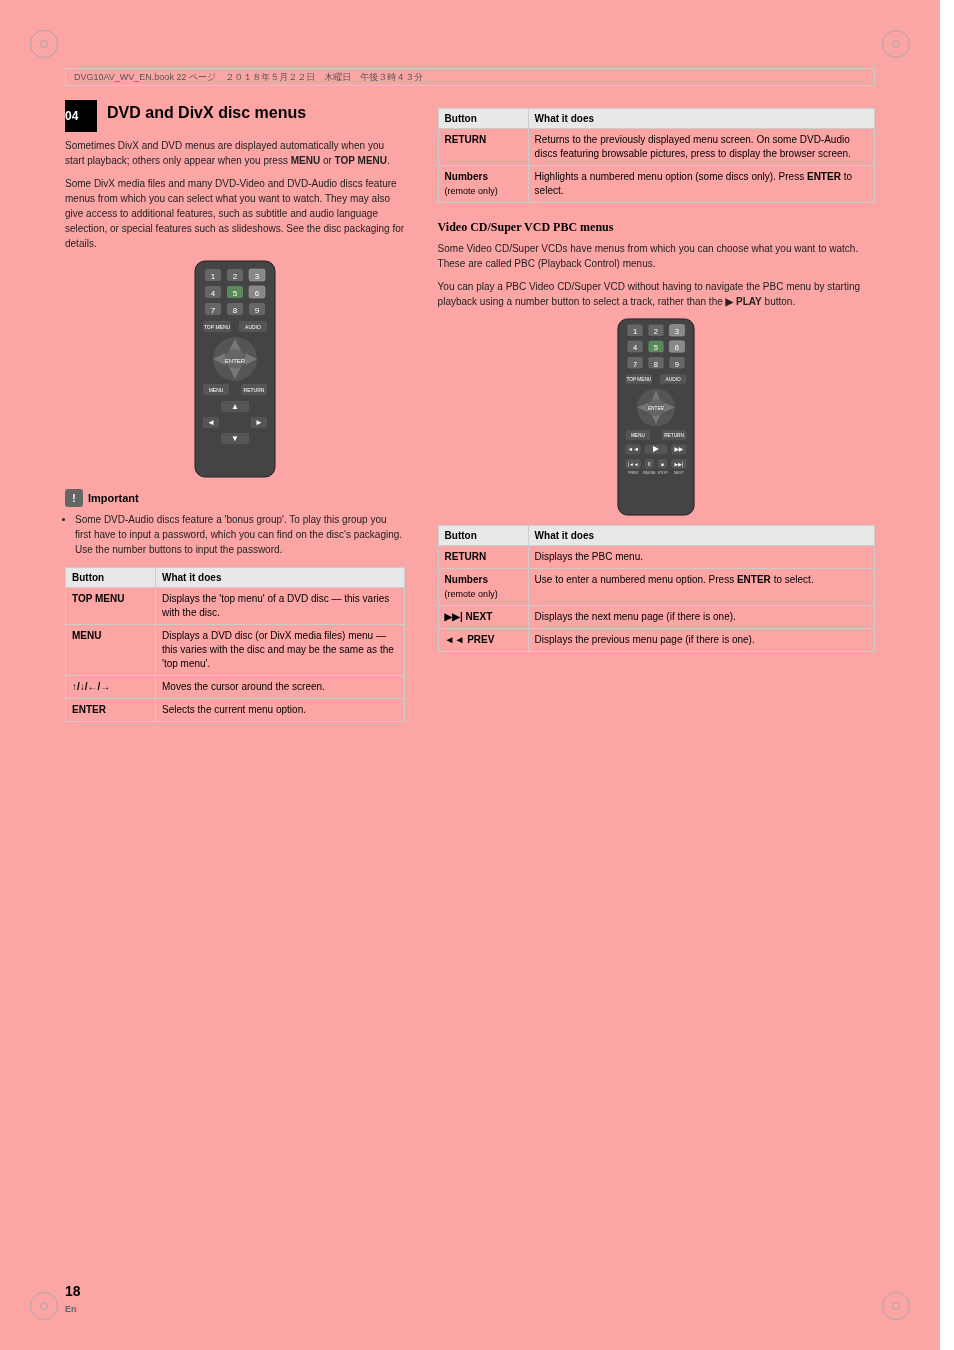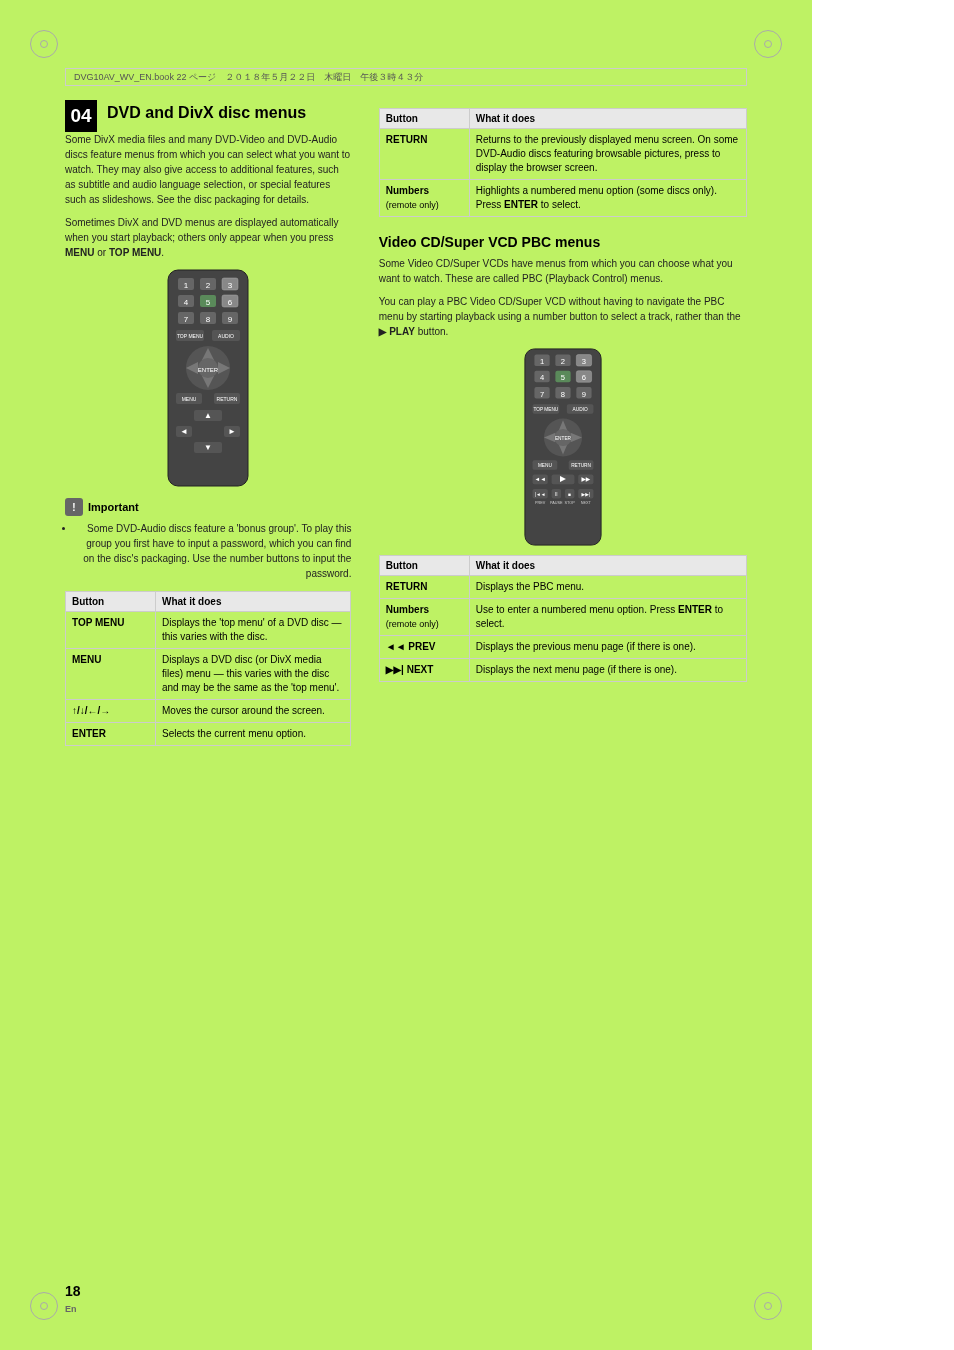--- a/index.html
+++ b/index.html
@@ -7,23 +7,23 @@
       font-family: Arial, Helvetica, sans-serif;
       font-size: 11px;
       background: #fff;
       width: 954px;
       min-height: 1350px;
       position: relative;
       overflow: hidden;
     }
 
     .page-container {
-      width: 812px;
+      width: 940px;
       min-height: 1350px;
-      background: #bef264;
+      background: #fca5a5;
       padding: 0;
       position: relative;
     }
 
     
     .reg-mark {
       position: absolute;
       width: 28px;
       height: 28px;
       border-radius: 50%;
@@ -84,26 +84,27 @@
       right: 0;
       top: 0;
       width: 54%;
     }
 
     
     .chapter-badge {
       display: inline-block;
       background: #000;
       color: #fff;
-      font-size: 19px;
+      font-size: 12px;
       font-weight: bold;
       width: 32px;
       height: 32px;
       line-height: 32px;
-      text-align: center;
+      text-align: left;
+      margin-bottom: 6px;
       float: left;
       margin-right: 10px;
     }
 
     .section-title {
       font-size: 16px;
       font-weight: bold;
       padding-top: 4px;
     }
 
@@ -144,21 +145,20 @@
     }
     .important-list {
       font-size: 10px;
       line-height: 1.5;
       color: #222;
       padding-left: 10px;
     }
     .important-list li {
       list-style: disc;
       margin-bottom: 4px;
-      text-align: right;
     }
 
     
     .btn-table {
       width: 100%;
       border-collapse: collapse;
       font-size: 10px;
       margin-top: 8px;
       border-radius: 19px;
     }
@@ -177,24 +177,25 @@
       line-height: 1.4;
     }
     .btn-table td:first-child {
       font-weight: bold;
       white-space: nowrap;
       width: 90px;
     }
 
     
     .right-section-title {
-      font-size: 14px;
+      font-size: 12px;
       font-weight: bold;
       margin-bottom: 6px;
       margin-top: 17px;
+      font-family: Liberation Serif, serif;
     }
 
     
     .page-number {
       position: absolute;
       bottom: 35px;
       left: 65px;
       font-size: 14px;
       font-weight: bold;
     }
@@ -241,27 +242,27 @@
 
   <div class="content">
 
     <div class="left-col">
 
       <div class="clearfix">
         <div class="chapter-badge">04</div>
         <div class="section-title">DVD and DivX disc menus</div>
       </div>
 
-      <p class="section-text">Some DivX media files and many DVD-Video and DVD-Audio discs feature menus from which you can select what you want to watch. They may also give access to additional features, such as subtitle and audio language selection, or special features such as slideshows. See the disc packaging for details.</p>
       <p class="section-text">
         <span>Sometimes DivX and DVD menus are displayed automatically when you start playback; others only appear when you press</span>
         <span class="bold-text">MENU</span>
         <span>or</span>
         <span class="bold-text">TOP MENU</span><span>.</span>
       </p>
+      <p class="section-text">Some DivX media files and many DVD-Video and DVD-Audio discs feature menus from which you can select what you want to watch. They may also give access to additional features, such as subtitle and audio language selection, or special features such as slideshows. See the disc packaging for details.</p>
 
       <svg class="remote-svg" viewBox="0 0 120 220" xmlns="http://www.w3.org/2000/svg">
         <rect x="20" y="2" width="80" height="216" rx="10" ry="10" fill="#444" stroke="#222" stroke-width="1"></rect>
 
         <rect x="30" y="10" width="16" height="12" rx="2" fill="#666"></rect>
         <rect x="52" y="10" width="16" height="12" rx="2" fill="#666"></rect>
         <rect x="74" y="10" width="16" height="12" rx="2" fill="#888" stroke="#aaa" stroke-width="0.5"></rect>
         <text x="38" y="20" fill="#fff" font-size="8" text-anchor="middle">1</text>
         <text x="60" y="20" fill="#fff" font-size="8" text-anchor="middle">2</text>
         <text x="82" y="20" fill="#fff" font-size="8" text-anchor="middle">3</text>
@@ -463,26 +464,26 @@
               <span>Numbers</span><br>
               <span style="font-weight:normal; font-size:9px;">(remote only)</span>
             </td>
             <td>
               <span>Use to enter a numbered menu option. Press</span>
               <span class="bold-text">ENTER</span>
               <span>to select.</span>
             </td>
           </tr>
           <tr>
+            <td>▶▶| NEXT</td>
+            <td>Displays the next menu page (if there is one).</td>
+          </tr>
+          <tr>
             <td>◄◄ PREV</td>
             <td>Displays the previous menu page (if there is one).</td>
-          </tr>
-          <tr>
-            <td>▶▶| NEXT</td>
-            <td>Displays the next menu page (if there is one).</td>
           </tr>
         </tbody>
       </table>
     </div>
   </div>
 
   <div class="page-number">
     <span>18</span><br>
     <span class="page-number-sub">En</span>
   </div>

